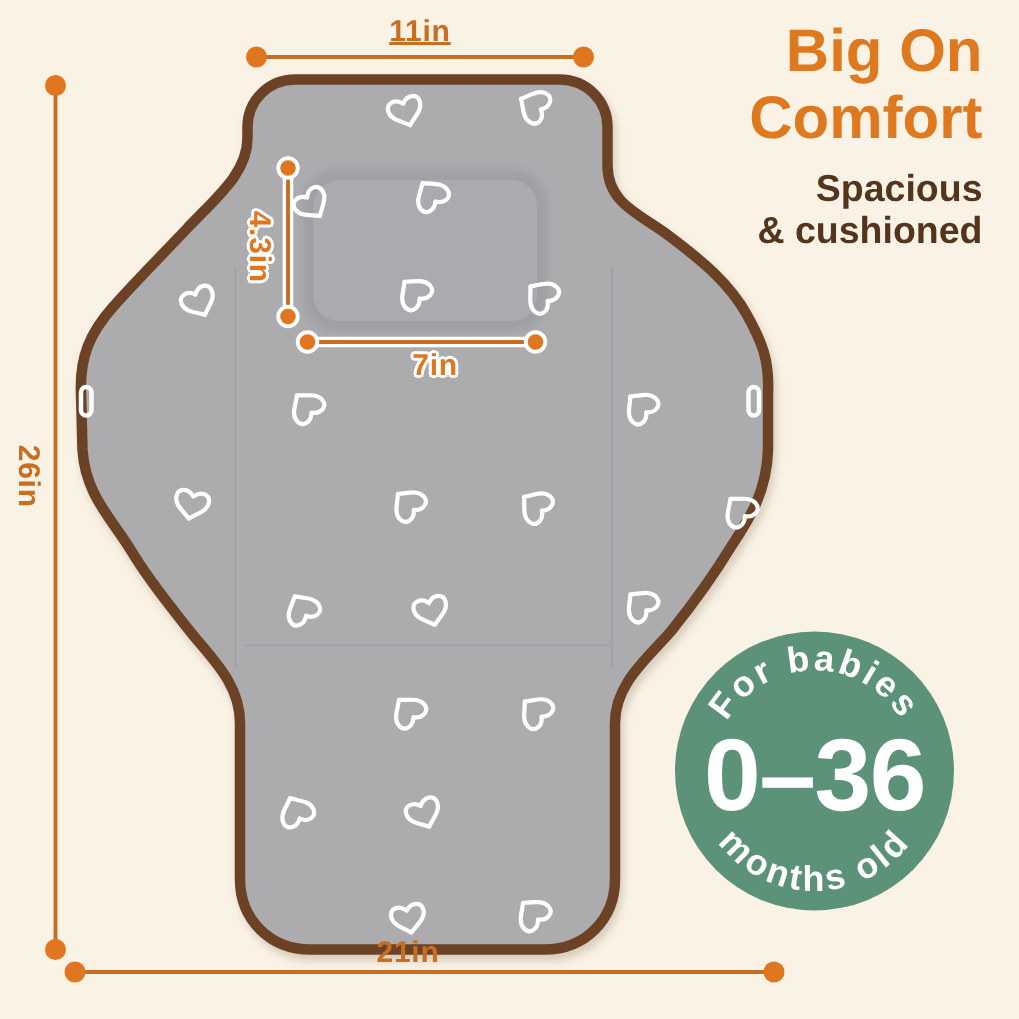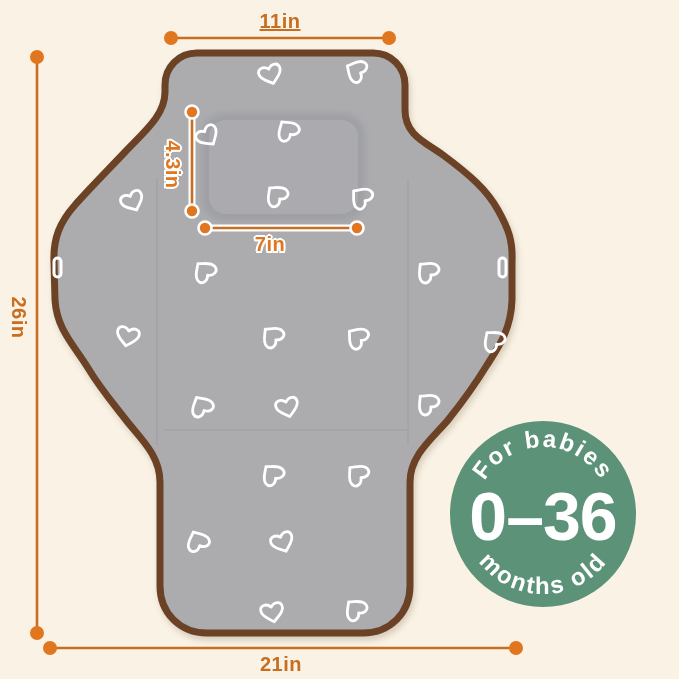--- a/index.html
+++ b/index.html
@@ -167,19 +167,25 @@
       <text class="badge-arc">
         <textPath href="#badge-arc-bottom" startOffset="50%" text-anchor="middle">months old</textPath>
       </text>
     </g>
   </svg>
 
   <div class="dim-label" style="left:250px;top:10px;width:60px;text-decoration:underline;">11in</div>
 
   <div class="dim-label rot90" style="left:-12px;top:306px;width:60px;">26in</div>
 
-  <div class="dim-label" style="left:242px;top:653px;width:60px;text-align:right;">21in</div>
+  <div class="dim-label" style="left:242px;top:624px;width:60px;">21in</div>
 
   <div class="dim-label outlined rot90" style="left:140px;top:153px;width:64px;">4.3in</div>
 
-  <div class="dim-label outlined" style="left:240px;top:233px;width:60px;">7in</div>
+  <div class="dim-label outlined" style="left:260px;top:233px;width:60px;">7in</div>
 
+  <div class="headline">
+    <div class="big">Big On</div>
+    <div class="big">Comfort</div>
+    <div class="sub">Spacious</div>
+    <div class="sub" style="margin-top:0;">&amp; cushioned</div>
+  </div>
 </div>
 
 </body></html>

